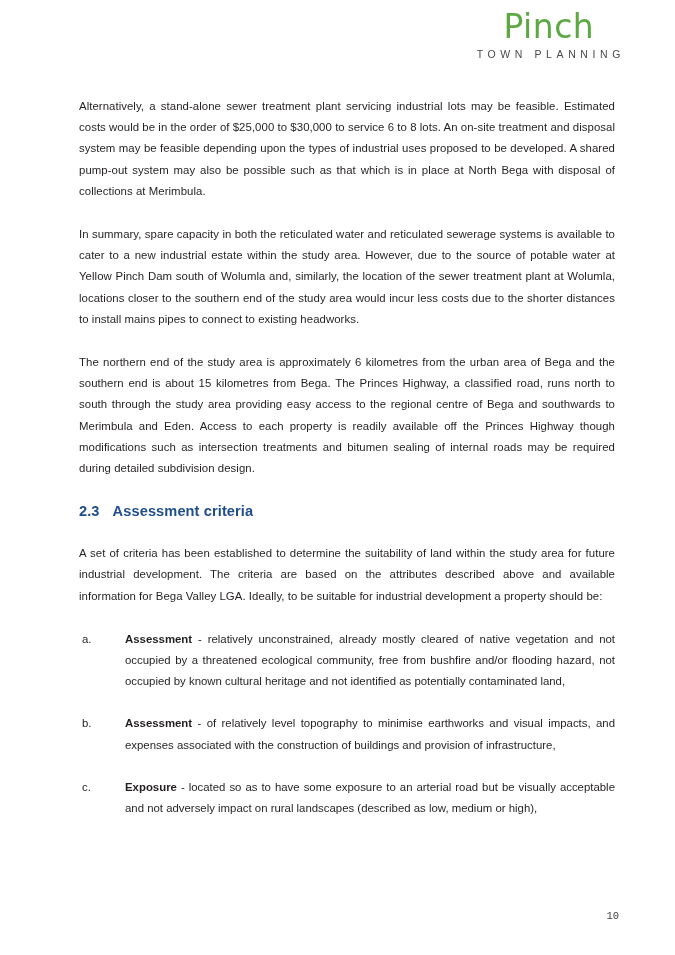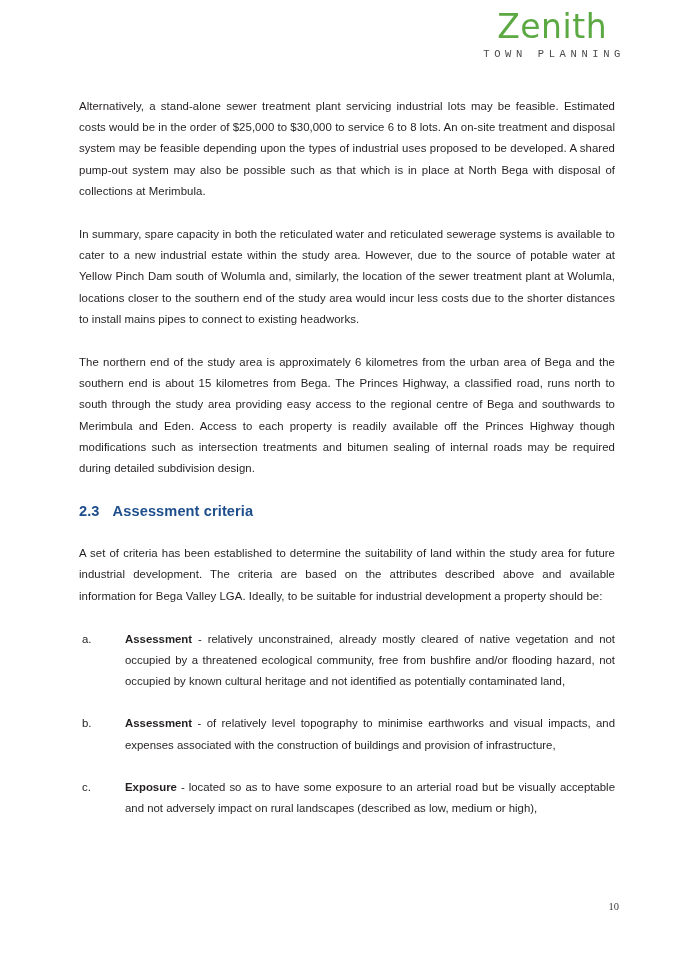--- a/index.html
+++ b/index.html
@@ -35,21 +35,21 @@
   .logo-wordmark {
     font-family: "DejaVu Sans", sans-serif;
     font-size: 33px;
     font-weight: 400;
     letter-spacing: 0.5px;
     color: #5ca943;
     display: block;
     line-height: 1.02;
   }
   .logo-tagline {
-    font-family: Liberation Mono, monospace;
+    font-family: Liberation Sans, sans-serif;
     font-size: 10.5px;
     font-weight: 400;
     letter-spacing: 4.6px;
     color: #4a4a4a;
     display: block;
     margin-top: 5px;
     margin-left: 4px;
   }
 
   
@@ -115,32 +115,32 @@
     color: #231f20;
   }
   .term {
     font-weight: bold;
   }
 
   
   .page-number {
     position: absolute;
     right: 56px;
-    bottom: 43px;
-    font-family: Liberation Serif, serif;
+    bottom: 33px;
+    font-family: Liberation Mono, monospace;
     font-size: 10.5px;
     color: #3b3b3b;
   }
 </style>
 </head>
 <body>
 
 <div class="page-header">
   <div class="logo-block">
-    <span class="logo-wordmark">Zenith</span>
+    <span class="logo-wordmark">Pinch</span>
     <span class="logo-tagline">TOWN PLANNING</span>
   </div>
 </div>
 
 <div class="content">
 
   <p class="body-text">Alternatively, a stand-alone sewer treatment plant servicing industrial lots may be feasible.  Estimated costs would be in the order of $25,000 to $30,000 to service 6 to 8 lots.  An on-site treatment and disposal system may be feasible depending upon the types of industrial uses proposed to be developed.  A shared pump-out system may also be possible such as that which is in place at North Bega with disposal of collections at Merimbula.</p>
 
   <p class="body-text">In summary, spare capacity in both the reticulated water and reticulated sewerage systems is available to cater to a new industrial estate within the study area.  However, due to the source of potable water at Yellow Pinch Dam south of Wolumla and, similarly, the location of the sewer treatment plant at Wolumla, locations closer to the southern end of the study area would incur less costs due to the shorter distances to install mains pipes to connect to existing headworks.</p>
 

